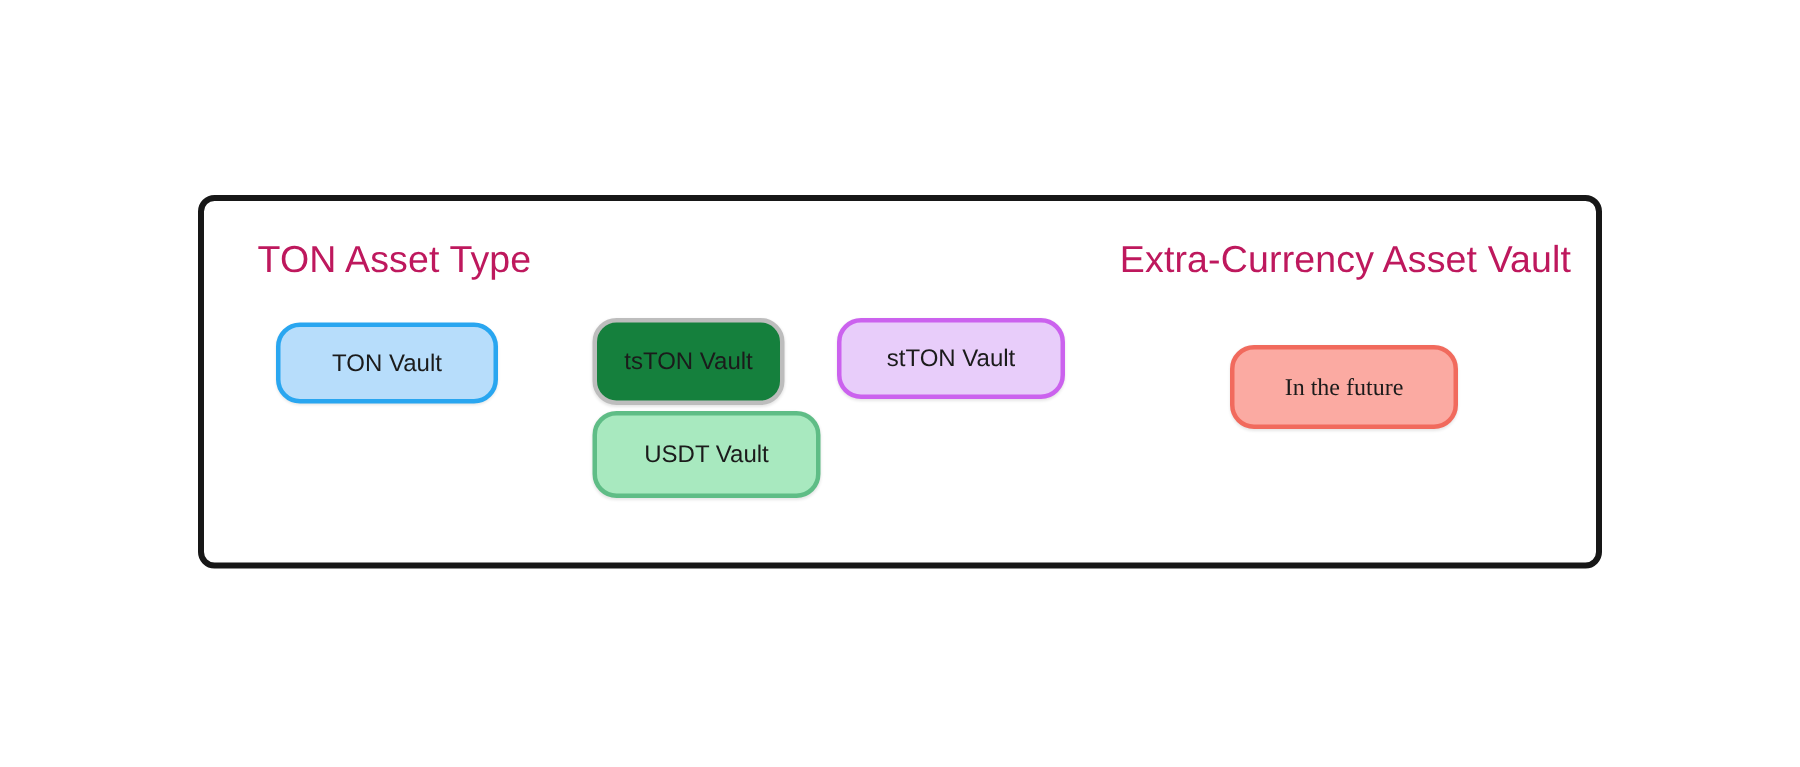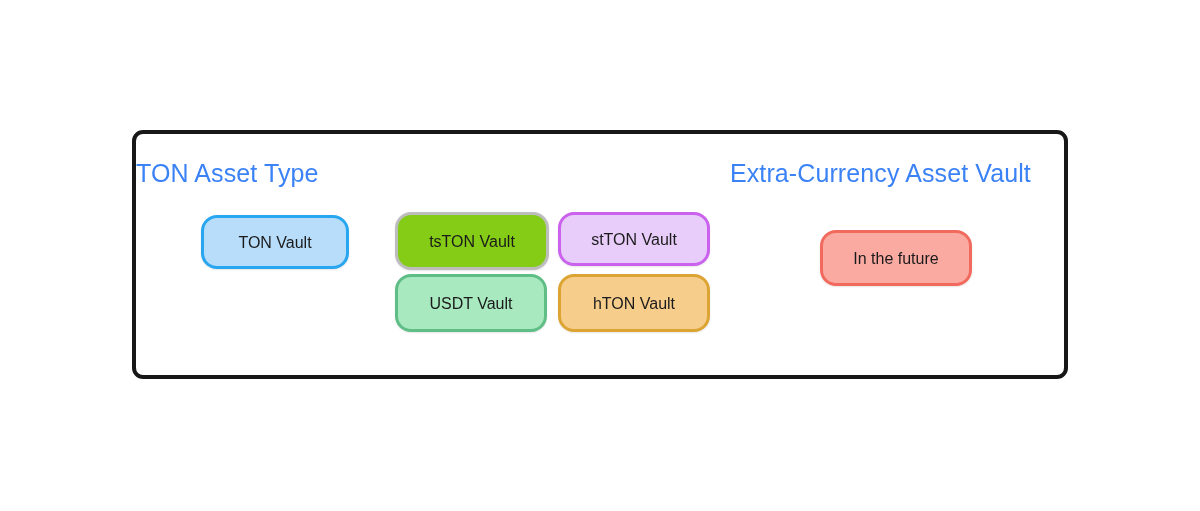--- a/index.html
+++ b/index.html
@@ -40,24 +40,25 @@
 
   #column-ton         { left: 0px;   width: 254px; }
   #column-jetton      { left: 254px; width: 340px; }
   #column-extra       { left: 594px; width: 334px; }
 
   .column-heading {
     position: absolute;
     top: 24px;
     left: 0;
     width: 100%;
+    text-align: center;
     font-size: 25px;
     line-height: 30px;
     font-weight: 400;
-    color: #3b82f6;
+    color: #be185d;
     letter-spacing: 0.1px;
     white-space: nowrap;
   }
 
   
   .pill {
     position: absolute;
     display: flex;
     align-items: center;
     justify-content: center;
@@ -72,30 +73,29 @@
   }
 
   
   #pill-ton-vault {
     left: 48px;
     top: 81px;
     width: 148px;
     height: 54px;
     background: #b7ddfb;
     border-color: #29a6f0;
-    margin-left: 17px;
   }
 
   
   #pill-tston-vault {
     left: 5px;
     top: 78px;
-    width: 154px;
+    width: 128px;
     height: 58px;
-    background: #84cc16;
+    background: #15803d;
     border-color: #bdbdbd;
   }
   #pill-stton-vault {
     left: 168px;
     top: 78px;
     width: 152px;
     height: 54px;
     background: #e8cdfa;
     border-color: #cb62ee;
   }
@@ -117,20 +117,21 @@
   }
 
   
   #pill-in-the-future {
     left: 90px;
     top: 96px;
     width: 152px;
     height: 56px;
     background: #fbaaa2;
     border-color: #f16a5d;
+    font-family: Liberation Serif, serif;
   }
 </style>
 </head>
 <body>
 
 <div id="canvas">
 
   <div id="diagram-frame">
 
     <div class="column" id="column-ton">
@@ -148,23 +149,20 @@
       </div>
 
       <div class="pill" id="pill-stton-vault">
         <span>stTON Vault</span>
       </div>
 
       <div class="pill" id="pill-usdt-vault">
         <span>USDT Vault</span>
       </div>
 
-      <div class="pill" id="pill-hton-vault">
-        <span>hTON Vault</span>
-      </div>
     </div>
 
     <div class="column" id="column-extra">
       <div class="column-heading">Extra-Currency Asset Vault</div>
 
       <div class="pill" id="pill-in-the-future">
         <span>In the future</span>
       </div>
     </div>
 

